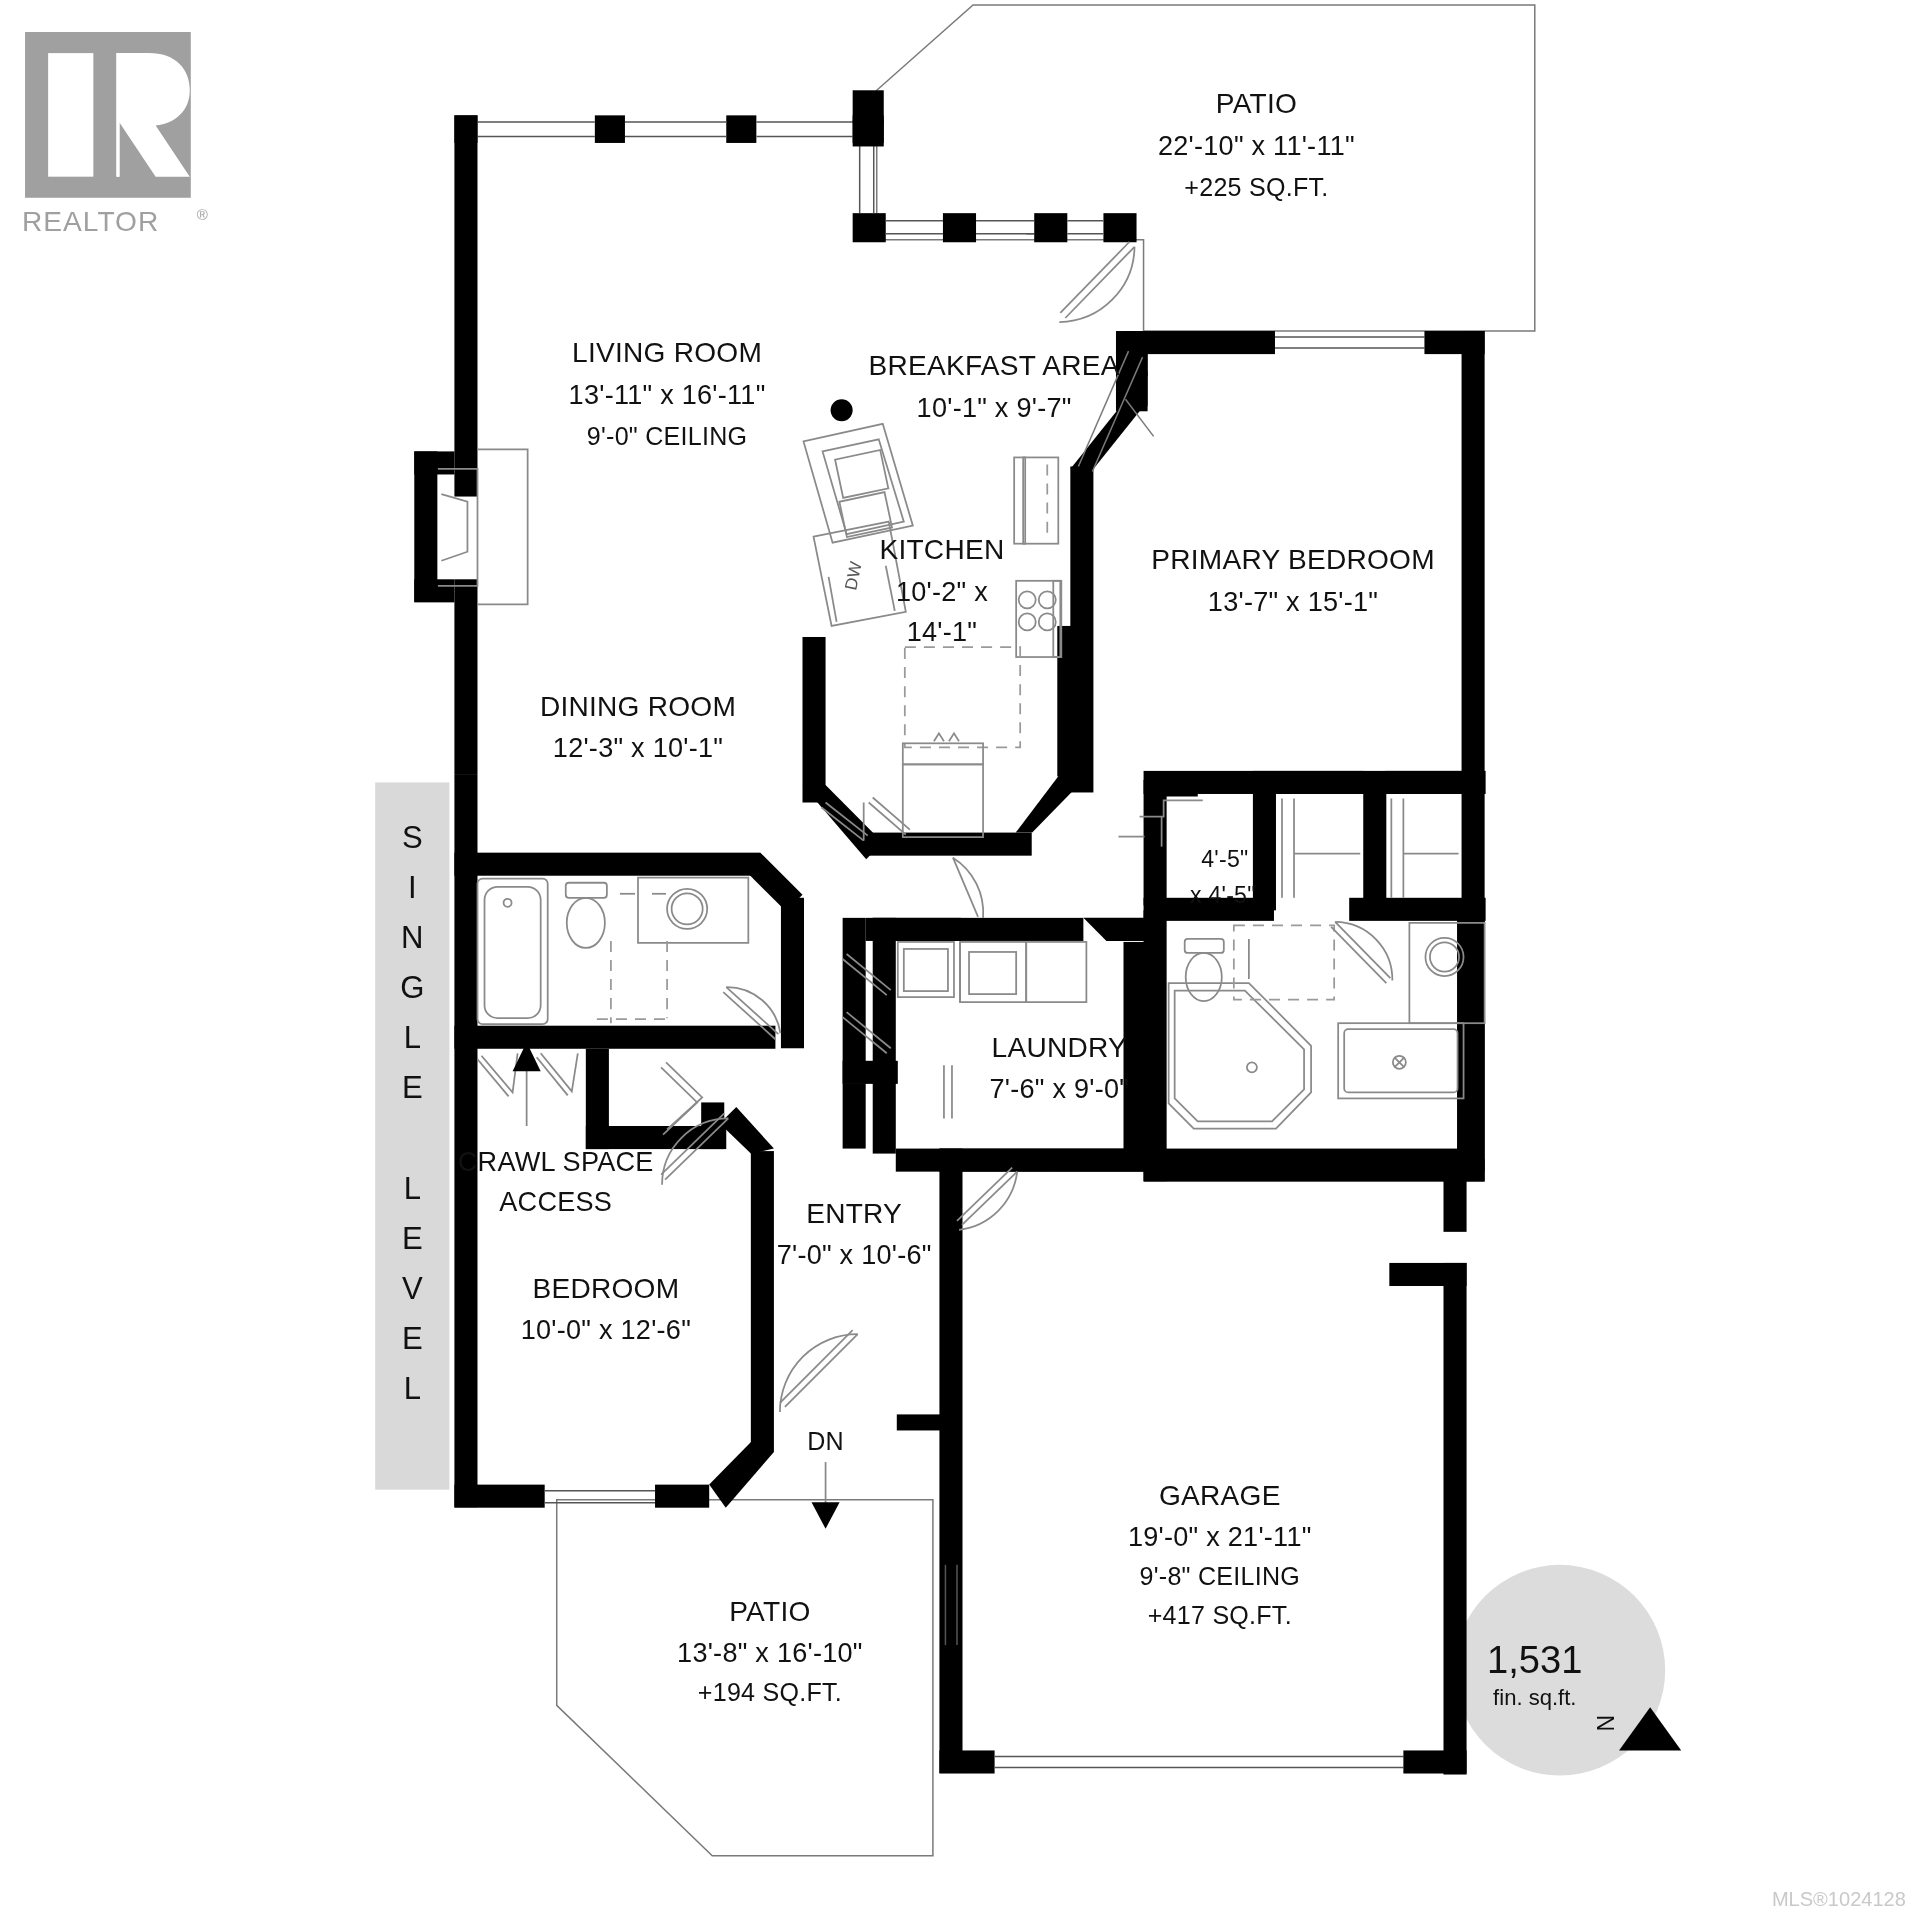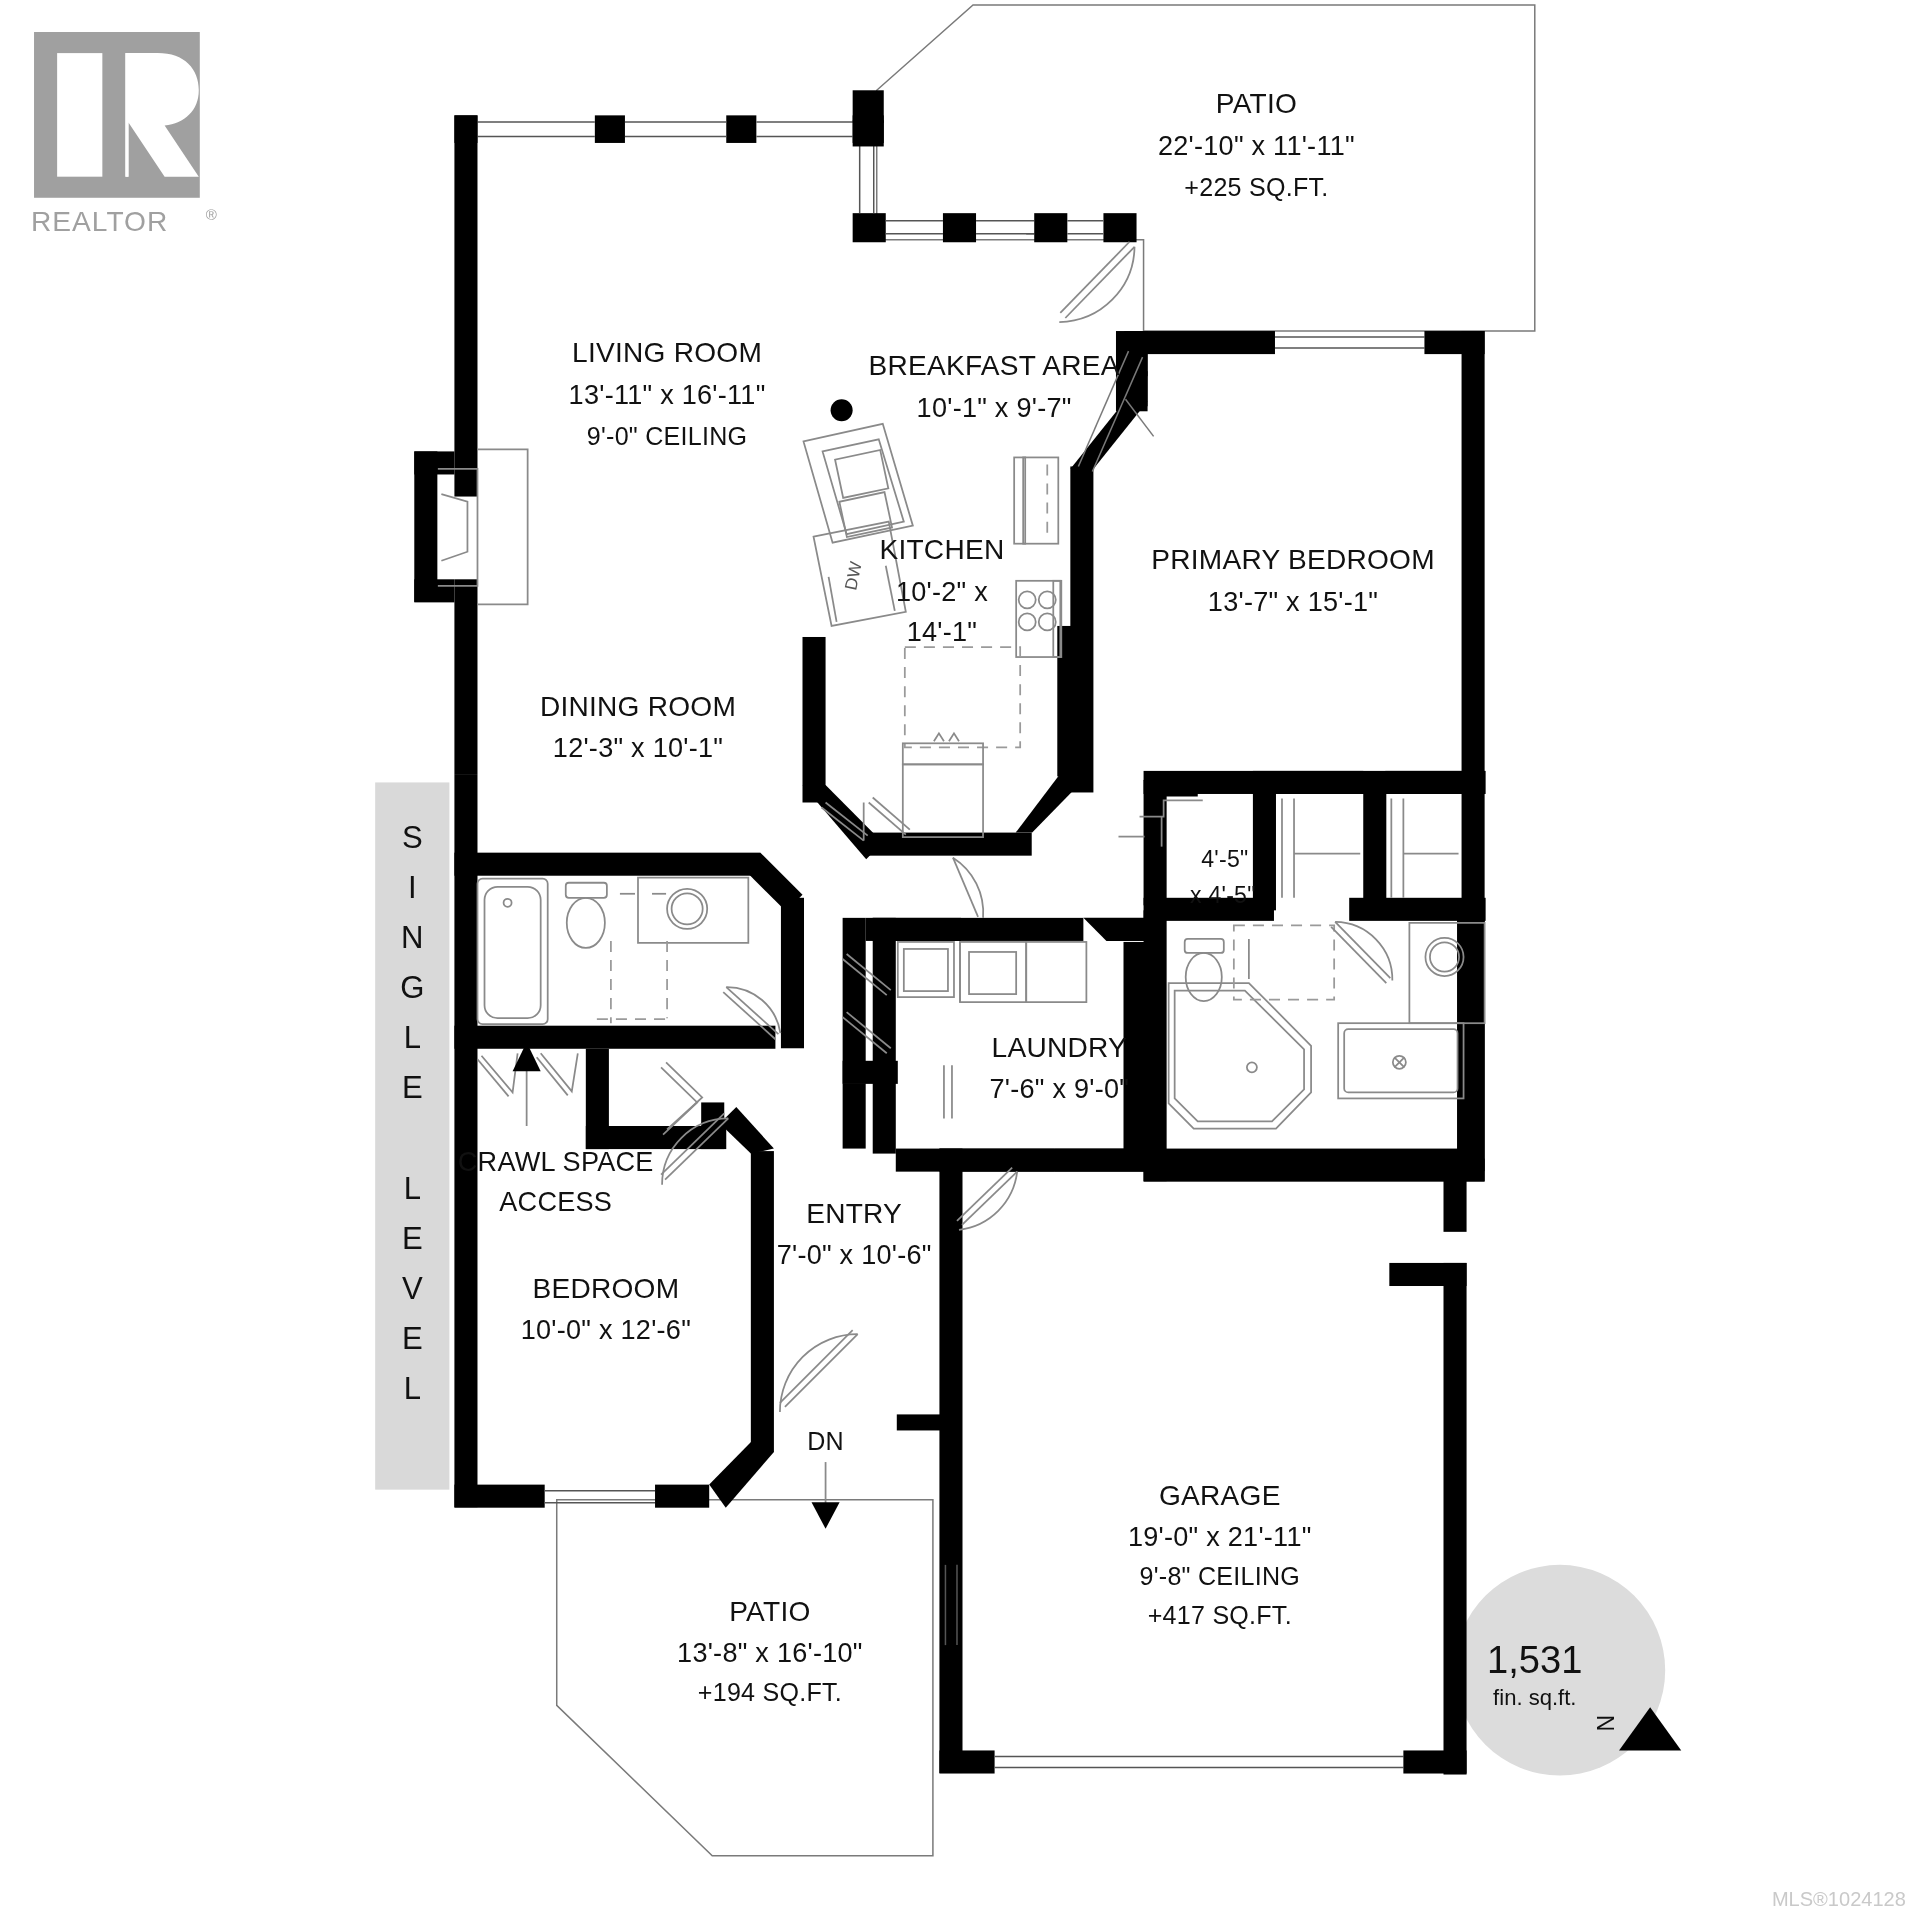--- a/index.html
+++ b/index.html
@@ -528,21 +528,21 @@
 
   <g>
     <text class="nletter" x="3218" y="3452" transform="rotate(-90 3218 3452)">N</text>
     <path class="arrowblk" d="M 3290 3404 L 3352 3490 L 3228 3490 Z"></path>
   </g>
 
   <text class="mls-text" x="3800" y="3800">MLS®1024128</text>
 
 </svg>
 
-<div style="position:absolute; left:31px; top:30px; width:211px; height:216px;">
+<div style="position:absolute; left:22px; top:30px; width:211px; height:216px;">
   <svg width="211" height="216" viewBox="0 0 420 430" xmlns="http://www.w3.org/2000/svg">
     <rect x="6" y="4" width="330" height="330" fill="#a0a0a0"></rect>
     <rect x="52" y="46" width="90" height="246" fill="#ffffff"></rect>
     <path d="M 188 46 L 252 46 C 306 46 334 78 334 120 C 334 160 306 186 266 190 L 334 292 L 266 292 L 194 184 L 194 292 L 188 292 Z" fill="#ffffff"></path>
     <path d="M 188 46 L 188 292 L 194 292 L 194 46 Z" fill="#ffffff"></path>
     <text x="0" y="400" class="realtor-wordmark">REALTOR</text>
     <text x="348" y="378" style="font-size:30px; fill:#a0a0a0; font-family:'Liberation Sans', sans-serif;">®</text>
   </svg>
 </div>
 

